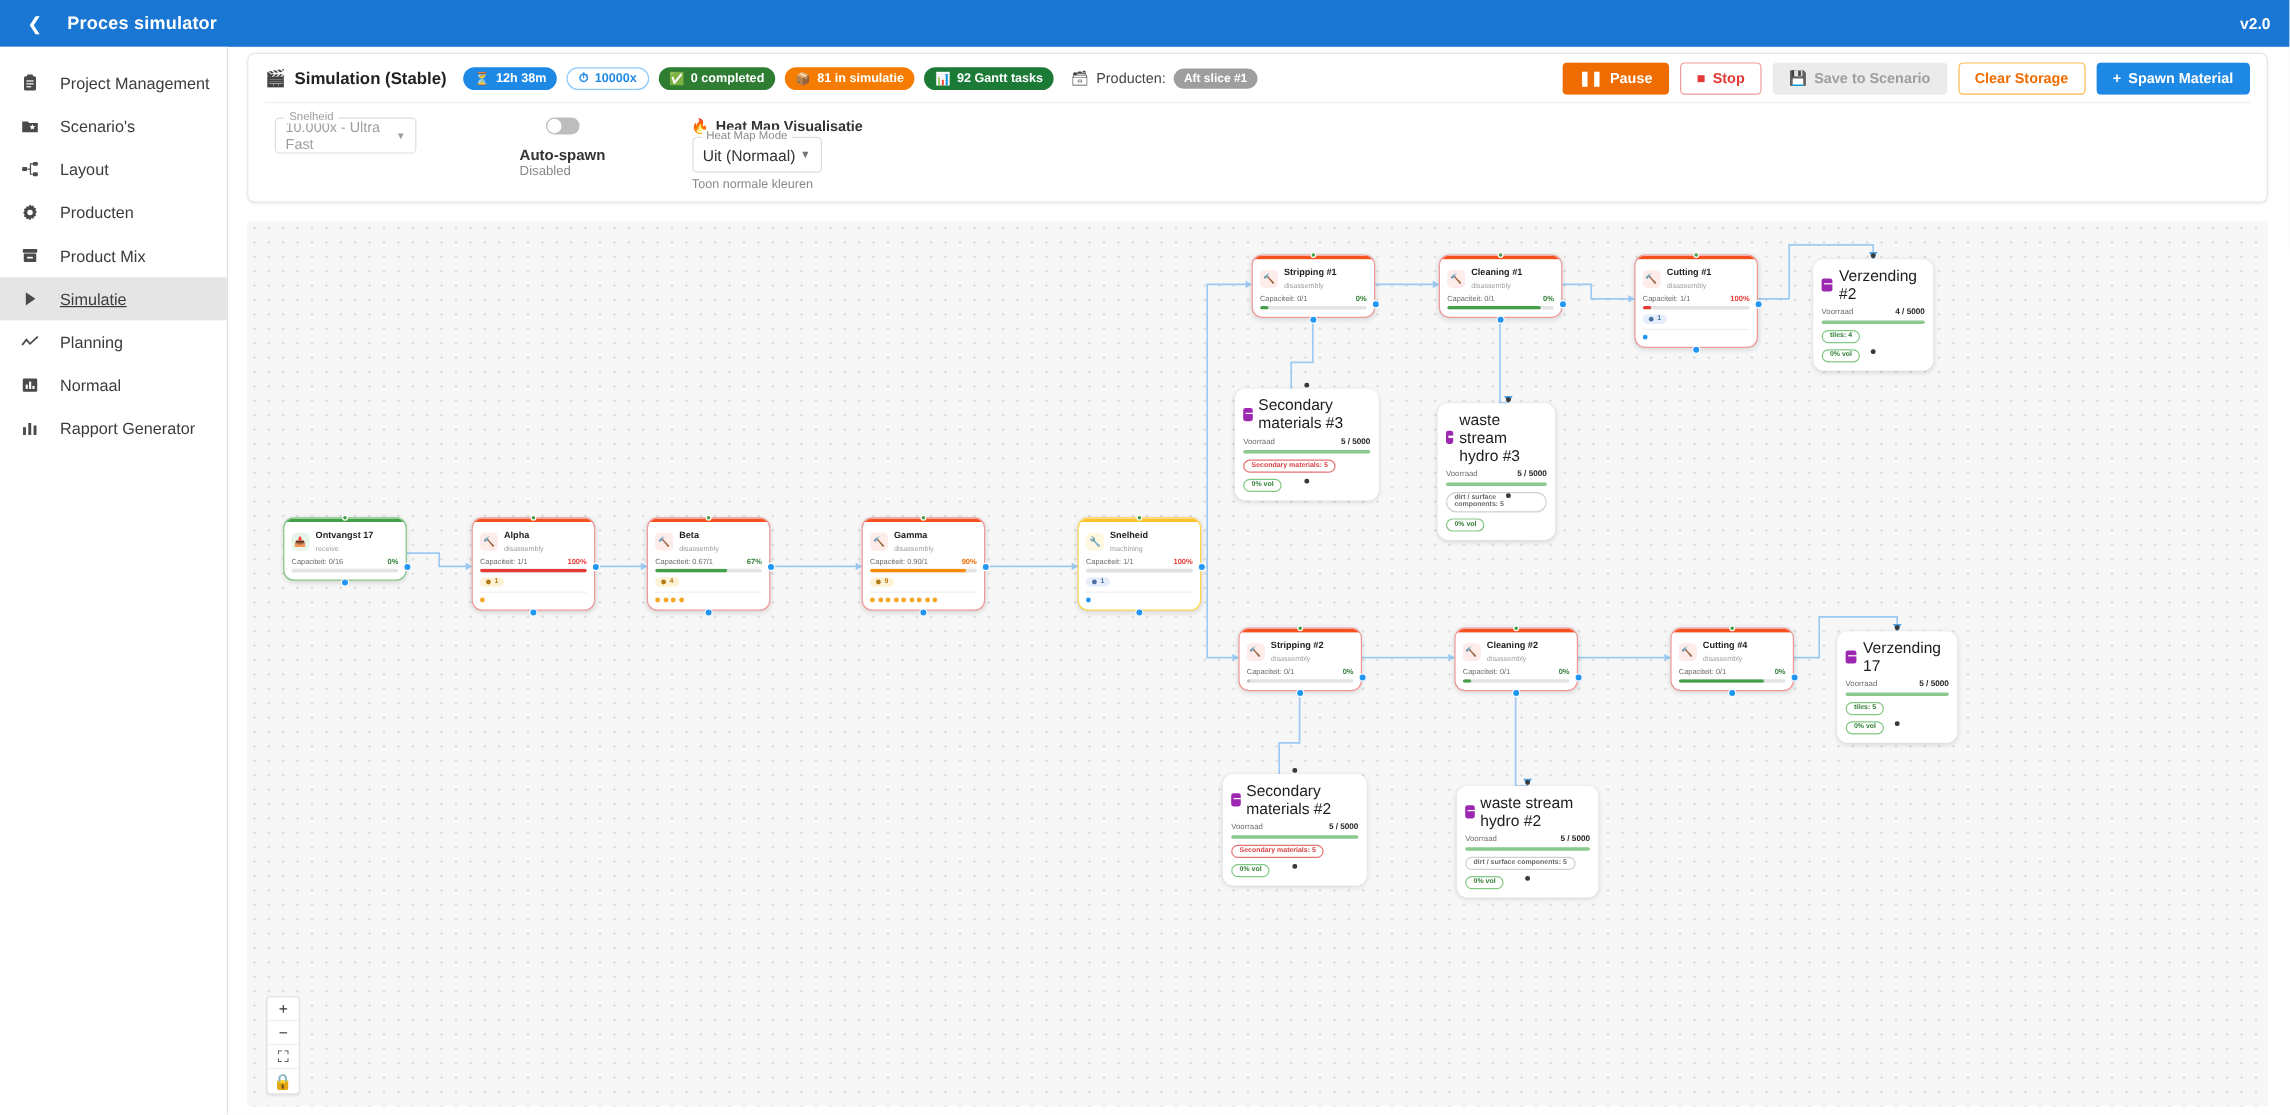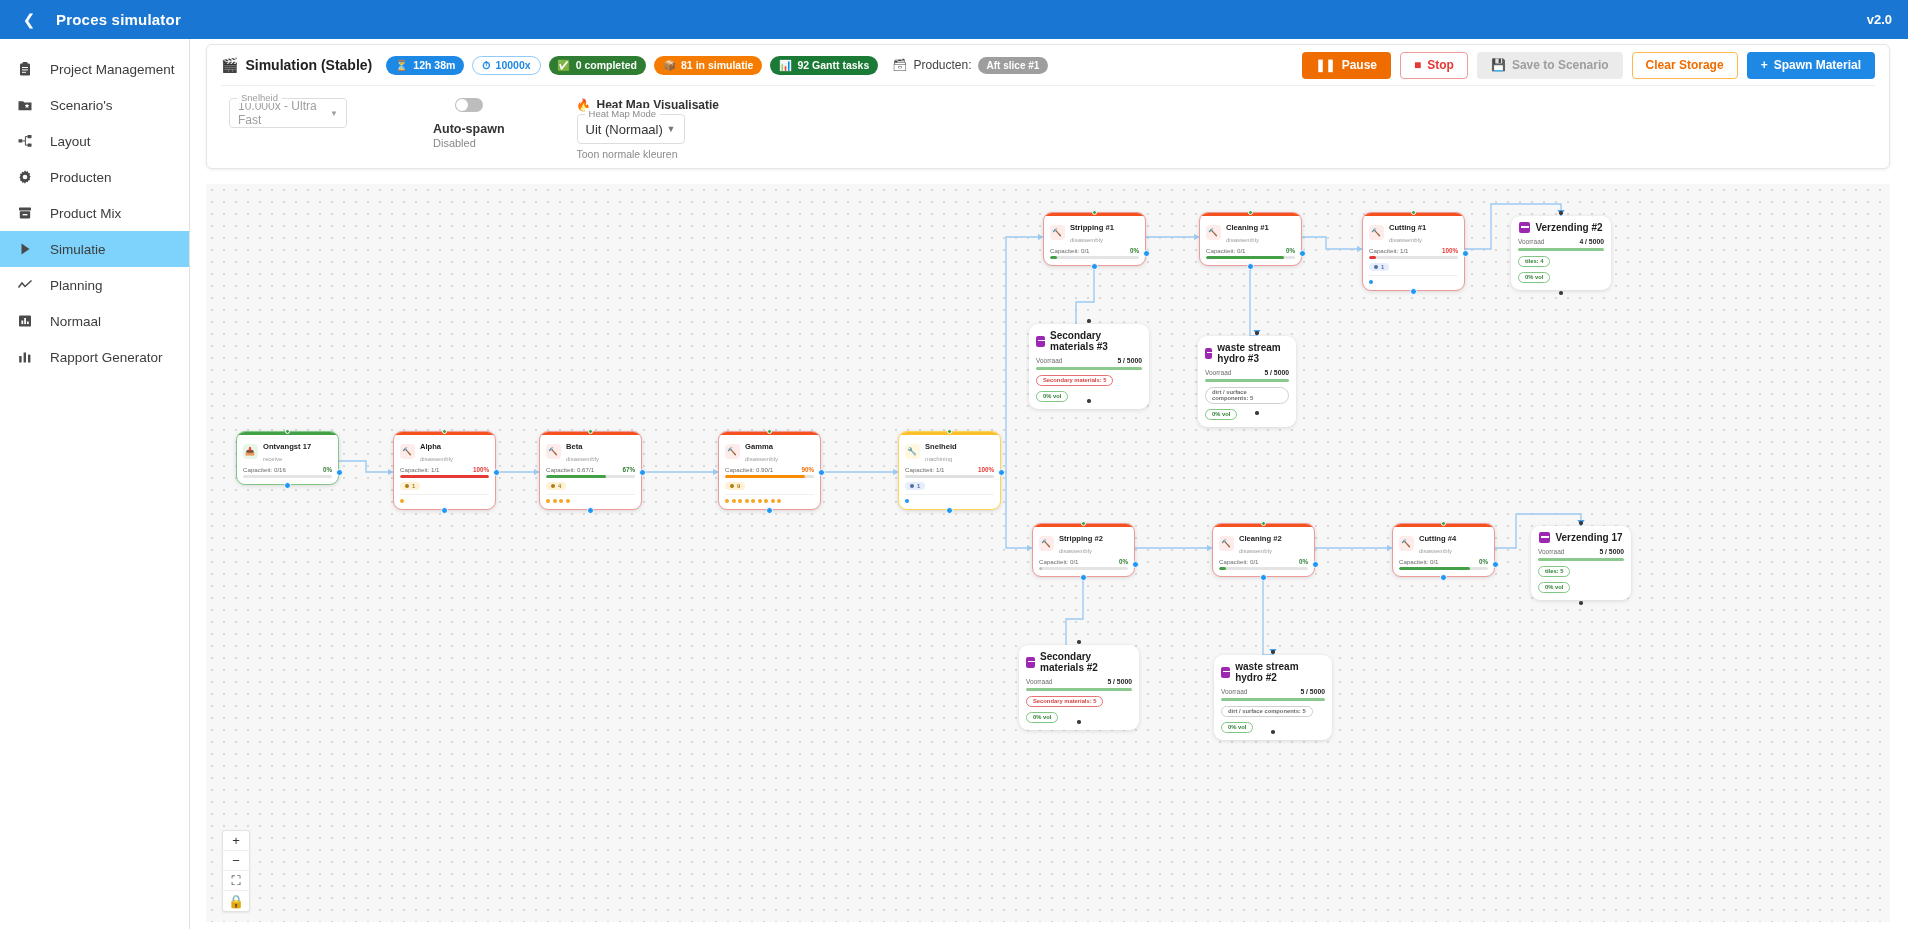--- a/index.html
+++ b/index.html
@@ -28,21 +28,21 @@
 
   
   .sidebar {
     position:absolute; top:39px; left:0; width:190px; height:890px;
     background:#fff; border-right:1px solid #e0e0e0;
   }
   .side-item {
     display:flex; align-items:center; height:36px; padding:0 14px;
     cursor:pointer; color:#3c3c3c; font-size:13.5px;
   }
-  .side-item.active { background:#7dd3fc; }
+  .side-item.active { background:#e5e5e5;text-decoration:underline; }
   .side-item .ic {
     width:22px; height:22px; margin-right:14px; flex:0 0 22px;
     display:flex; align-items:center; justify-content:center; color:#4a4a4a;
   }
   .side-top { padding-top:12px; }
   .side-bottom { position:absolute; bottom:12px; left:0; width:100%; border-top:1px solid #eceff1; padding-top:10px;}
 
   
   .panel {
     position:absolute; left:206px; top:44px; width:1684px; height:125px;
@@ -127,21 +127,21 @@
       padding:1px 5px; font-size:5.8px; font-weight:bold;}
   .node .sep{ height:1px; background:#efefef; margin:4px 6px 0 6px;}
   .node .dots{ display:flex; gap:2.5px; padding:4px 6px 6px 6px; flex-wrap:wrap;}
   .node .dots i{ width:4px; height:4px; border-radius:50%; display:block;}
   .node .filler{ height:6px;}
 
   .node.store{ width:100px; padding:6px 7px 7px 7px; }
   .node.store .sh{ display:flex; align-items:center; gap:5px; justify-content:center;}
   .node.store .sh .bx{ width:11px; height:11px; border-radius:2px; background:#9c27b0; position:relative;}
   .node.store .sh .bx::after{content:'';position:absolute;left:1.5px;top:4px;width:8px;height:1.6px;background:#fff;}
-  .node.store .sh .nm{ font-size:10px; font-weight:bold; color:#1d1d1d;}
+  .node.store .sh .nm{ font-size:13px; font-weight:normal; color:#1d1d1d;}
   .node.store .vr{ display:flex; justify-content:space-between; margin-top:5px;}
   .node.store .vr .a{ font-size:6.5px; color:#6b6b6b;}
   .node.store .vr .b{ font-size:6.8px; font-weight:bold; color:#1d1d1d;}
   .node.store .sbar{ height:2.5px; background:#8bc98e; border-radius:2px; margin-top:3px;}
   .node.store .pill{ display:inline-block; margin-top:5px; border-radius:9px; padding:1.5px 6px;
        font-size:5.8px; font-weight:bold; border:1px solid; background:#fff;}
   .node.store .pill.red{ color:#d84343; border-color:#e57373;}
   .node.store .pill.grn{ color:#2e7d32; border-color:#81c784;}
   .node.store .pill.gry{ color:#6b6b6b; border-color:#cfcfcf;}
 

